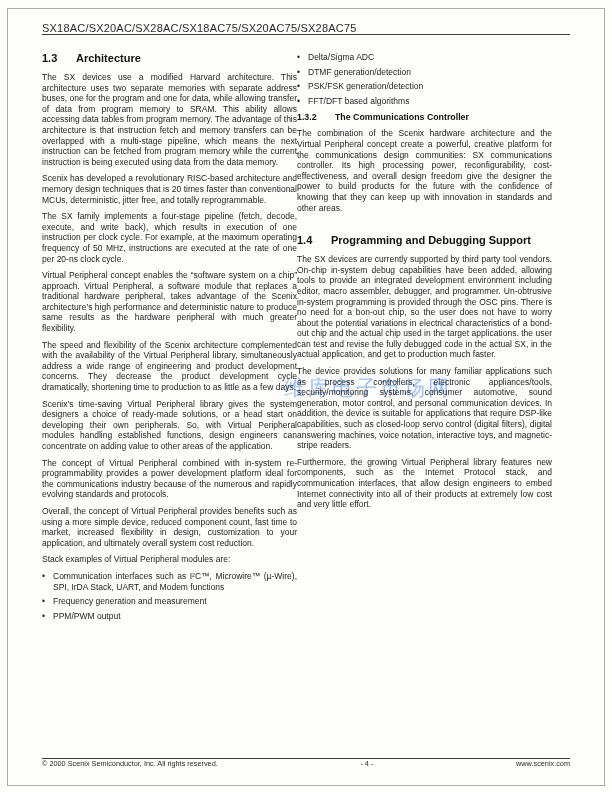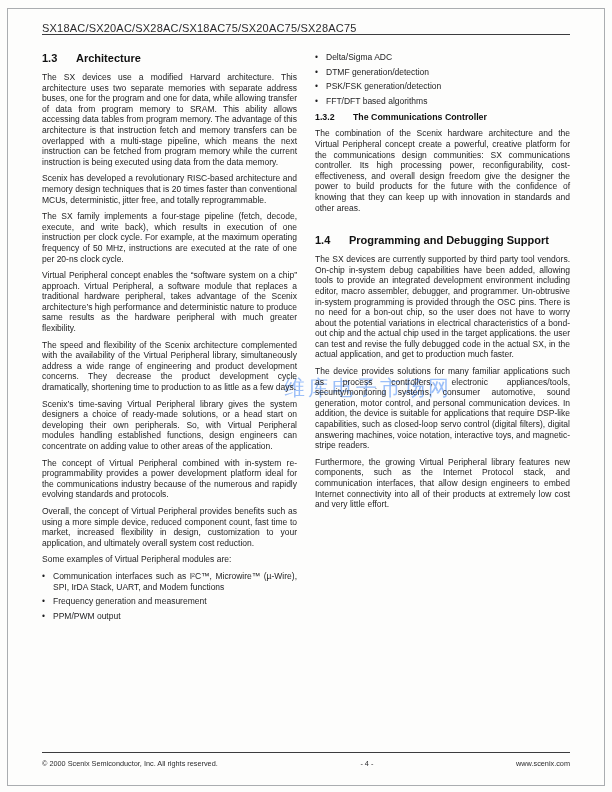--- a/index.html
+++ b/index.html
@@ -19,21 +19,21 @@
   .doc-header {
     position: absolute; left: 42px; top: 22px; right: 42px;
     font-size: 11px; letter-spacing: 0.2px; color: #2b2b2d;
   }
   .header-rule {
     position: absolute; left: 42px; right: 42px; top: 34px;
     border-top: 1px solid #3c3c3e; height: 0;
   }
   .content {
     position: absolute; left: 42px; top: 52px; width: 528px;
-    display: flex; gap: 18px;
+    display: flex; 
   }
   .col { width: 255px; }
   p.body {
     font-size: 8.5px; line-height: 10.6px;
     text-align: justify; hyphens: auto;
     margin: 0 0 6px 0;
   }
   h2 {
     font-size: 11px; line-height: 12px; font-weight: bold;
     margin: 0 0 8px 0; color: #111;
@@ -55,21 +55,21 @@
   .watermark {
     position: absolute; left: 284px; top: 374px;
     font-size: 21px; letter-spacing: 3px;
     color: #3b82f6; opacity: 0.5;
     filter: blur(0.7px);
     pointer-events: none;
     white-space: nowrap;
   }
   .doc-footer {
     position: absolute; left: 42px; right: 42px; bottom: 24px;
-    border-top: 1px solid #3c3c3e; padding-top: 6px;
+    border-top: 1px solid #3c3c3e; 
     display: flex; justify-content: space-between; align-items: center;
     font-size: 7.3px; color: #2b2b2d;
   }
 </style>
 </head>
 <body>
 
 <div class="page-frame"></div>
 
 <div class="doc-header">SX18AC/SX20AC/SX28AC/SX18AC75/SX20AC75/SX28AC75</div>
@@ -85,21 +85,21 @@
     </h2>
     <p class="body">The SX devices use a modified Harvard architecture. This architecture uses two separate memories with separate address buses, one for the program and one for data, while allowing transfer of data from program memory to SRAM. This ability allows accessing data tables from program memory. The advantage of this architecture is that instruction fetch and memory transfers can be overlapped with a multi-stage pipeline, which means the next instruction can be fetched from program memory while the current instruction is being executed using data from the data memory.</p>
     <p class="body">Scenix has developed a revolutionary RISC-based architecture and memory design techniques that is 20 times faster than conventional MCUs, deterministic, jitter free, and totally reprogrammable.</p>
     <p class="body">The SX family implements a four-stage pipeline (fetch, decode, execute, and write back), which results in execution of one instruction per clock cycle. For example, at the maximum operating frequency of 50 MHz, instructions are executed at the rate of one per 20-ns clock cycle.</p>
 
     <p class="body">Virtual Peripheral concept enables the “software system on a chip” approach. Virtual Peripheral, a software module that replaces a traditional hardware peripheral, takes advantage of the Scenix architecture’s high performance and deterministic nature to produce same results as the hardware peripheral with much greater flexibility.</p>
     <p class="body">The speed and flexibility of the Scenix architecture complemented with the availability of the Virtual Peripheral library, simultaneously address a wide range of engineering and product development concerns. They decrease the product development cycle dramatically, shortening time to production to as little as a few days.</p>
     <p class="body">Scenix’s time-saving Virtual Peripheral library gives the system designers a choice of ready-made solutions, or a head start on developing their own peripherals. So, with Virtual Peripheral modules handling established functions, design engineers can concentrate on adding value to other areas of the application.</p>
     <p class="body">The concept of Virtual Peripheral combined with in-system re-programmability provides a power development platform ideal for the communications industry because of the numerous and rapidly evolving standards and protocols.</p>
     <p class="body">Overall, the concept of Virtual Peripheral provides benefits such as using a more simple device, reduced component count, fast time to market, increased flexibility in design, customization to your application, and ultimately overall system cost reduction.</p>
-    <p class="body">Some examples of Virtual Peripheral modules are:</p>
+    <p class="body">Stack examples of Virtual Peripheral modules are:</p>
 
     <ul class="bullets">
       <li>
         <span class="bullet-glyph">•</span>
         <span class="bullet-text">Communication interfaces such as I²C™, Microwire™ (µ-Wire), SPI, IrDA Stack, UART, and Modem functions</span>
       </li>
       <li>
         <span class="bullet-glyph">•</span>
         <span class="bullet-text">Frequency generation and measurement</span>
       </li>

